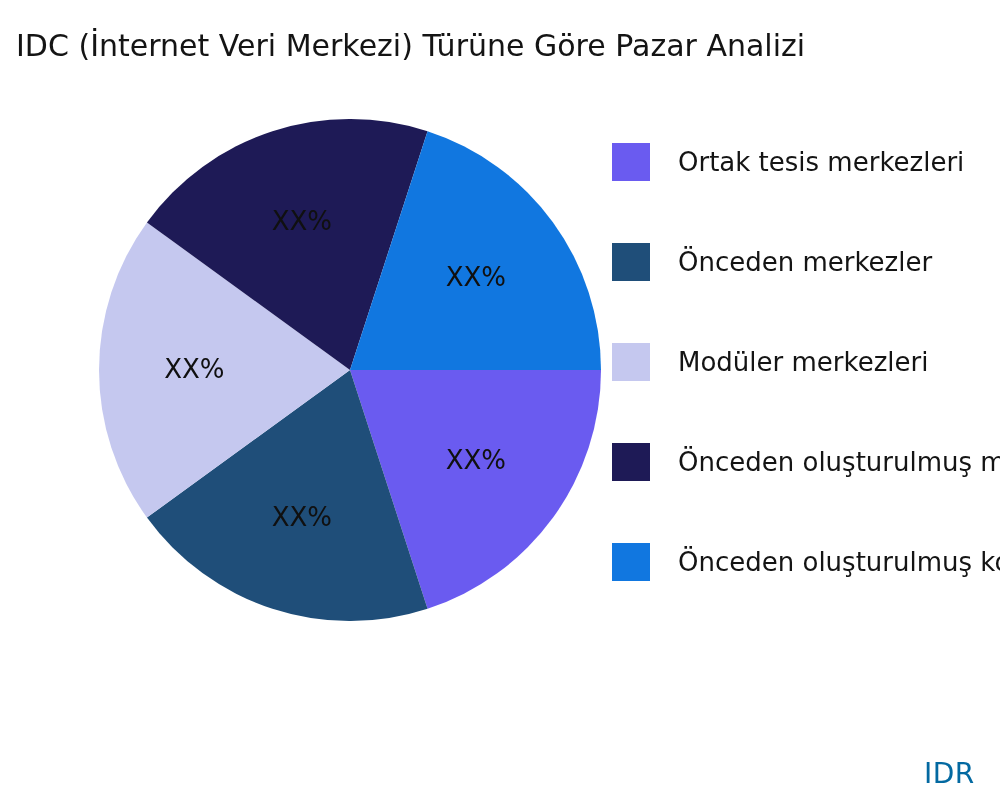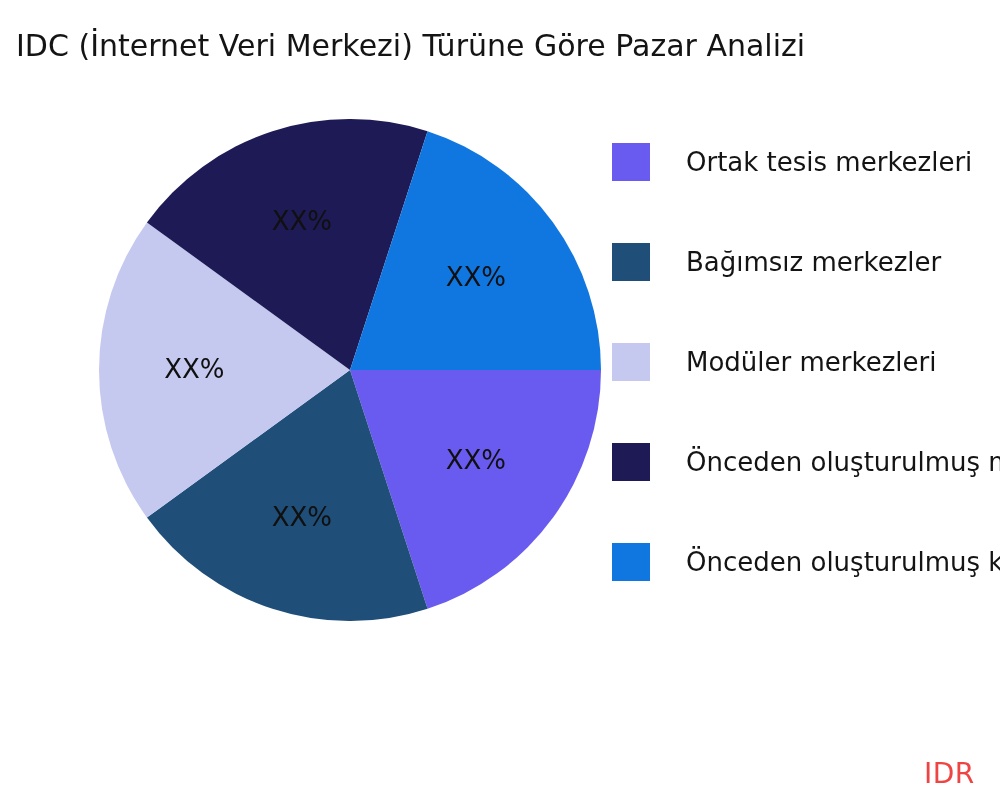--- a/index.html
+++ b/index.html
@@ -66,34 +66,34 @@
     align-items: center;
     height: 100px;
     white-space: nowrap;
   }
   .legend-swatch {
     width: 38px;
     height: 38px;
     flex: 0 0 38px;
   }
   .legend-label {
-    margin-left: 36px;
+    margin-left: 28px;
     font-size: 26px;
     line-height: 30px;
     color: #141414;
     white-space: nowrap;
     overflow: visible;
   }
   #watermark {
     position: absolute;
     left: 924px;
     top: 757px;
     font-size: 28px;
     letter-spacing: 0.5px;
-    color: #ef4444;
+    color: #0369a1;
   }
 </style>
 </head>
 <body>
 
 <div id="chart-root">
 
   <div id="chart-title">IDC (İnternet Veri Merkezi) Türüne Göre Pazar Analizi</div>
 
   <div id="pie-area">
@@ -115,21 +115,21 @@
     </svg>
   </div>
 
   <div id="legend">
       <div class="legend-item">
         <span class="legend-swatch" style="background: rgb(106, 91, 240);"></span>
         <span class="legend-label">Ortak tesis merkezleri</span>
       </div>
       <div class="legend-item">
         <span class="legend-swatch" style="background: rgb(31, 78, 121);"></span>
-        <span class="legend-label">Bağımsız merkezler</span>
+        <span class="legend-label">Önceden merkezler</span>
       </div>
       <div class="legend-item">
         <span class="legend-swatch" style="background: rgb(197, 200, 239);"></span>
         <span class="legend-label">Modüler merkezleri</span>
       </div>
       <div class="legend-item">
         <span class="legend-swatch" style="background: rgb(30, 26, 86);"></span>
         <span class="legend-label">Önceden oluşturulmuş merkezler</span>
       </div>
       <div class="legend-item">

